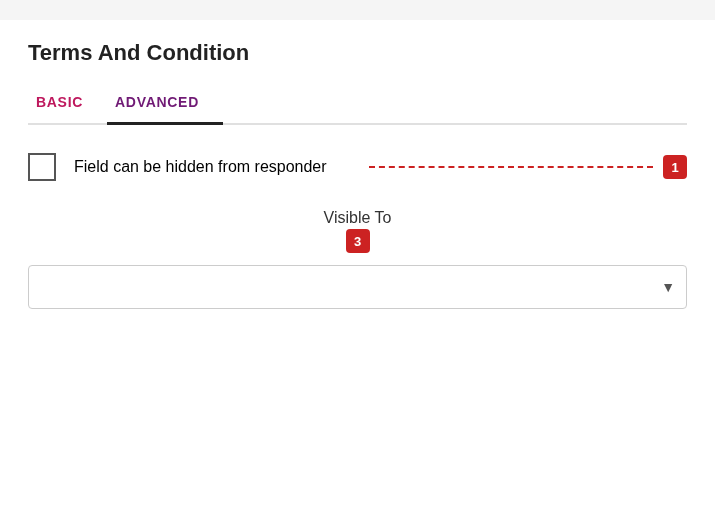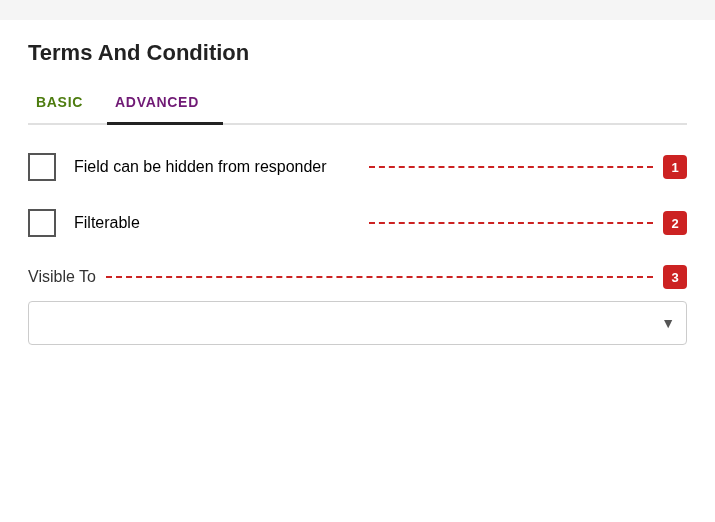--- a/index.html
+++ b/index.html
@@ -38,21 +38,21 @@
       display: flex;
       border-bottom: 2px solid #e0e0e0;
       margin-bottom: 28px;
       gap: 0;
     }
 
     .tab {
       padding: 10px 24px 12px 8px;
       font-size: 14px;
       font-weight: 600;
-      color: #4d7c0f;
+      color: #be185d;
       letter-spacing: 0.05em;
       cursor: pointer;
       border-bottom: 3px solid transparent;
       margin-bottom: -2px;
       text-transform: uppercase;
     }
 
     .tab.active {
       color: #701a75;
       border-bottom: 3px solid #222222;
@@ -106,20 +106,21 @@
     }
 
     .visible-to-section {
       margin-bottom: 16px;
     }
 
     .visible-to-row {
       display: flex;
       align-items: center;
       margin-bottom: 12px;
+      flex-direction: column;
     }
 
     .visible-to-label {
       font-size: 16px;
       color: #333333;
       font-weight: 500;
       white-space: nowrap;
     }
 
     .dropdown-wrapper {
@@ -163,26 +164,20 @@
     <div class="tab active">ADVANCED</div>
   </div>
 
   <div class="option-row">
     <input type="checkbox" class="checkbox" style="">
     <span class="option-label">Field can be hidden from responder</span>
     <div class="dashed-line"></div>
     <div class="badge">1</div>
   </div>
 
-  <div class="option-row">
-    <input type="checkbox" class="checkbox" style="">
-    <span class="option-label">Filterable</span>
-    <div class="dashed-line"></div>
-    <div class="badge">2</div>
-  </div>
 
   <div class="visible-to-section">
     <div class="visible-to-row">
       <span class="visible-to-label">Visible To</span>
       <div class="dashed-line"></div>
       <div class="badge">3</div>
     </div>
     <div class="dropdown-wrapper">
       <select class="dropdown">
         <option value=""></option>

